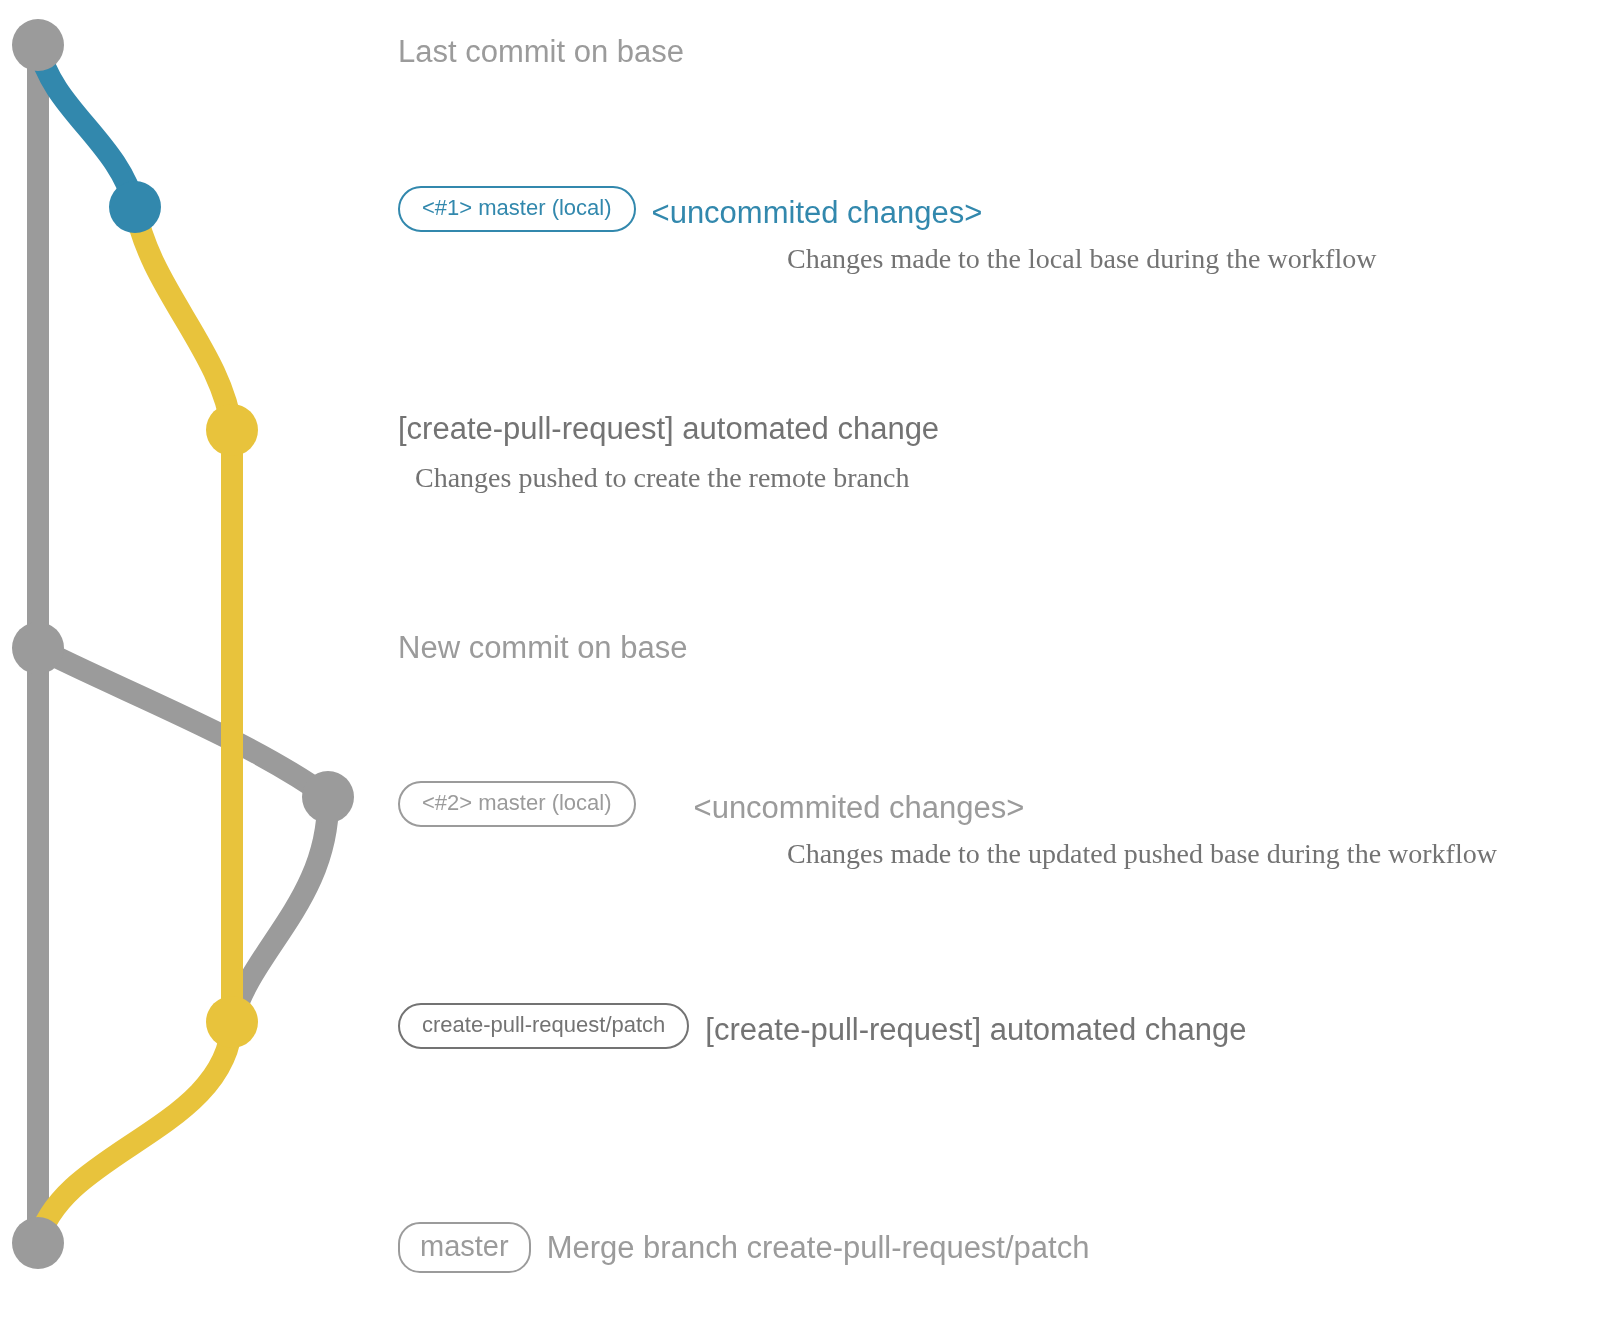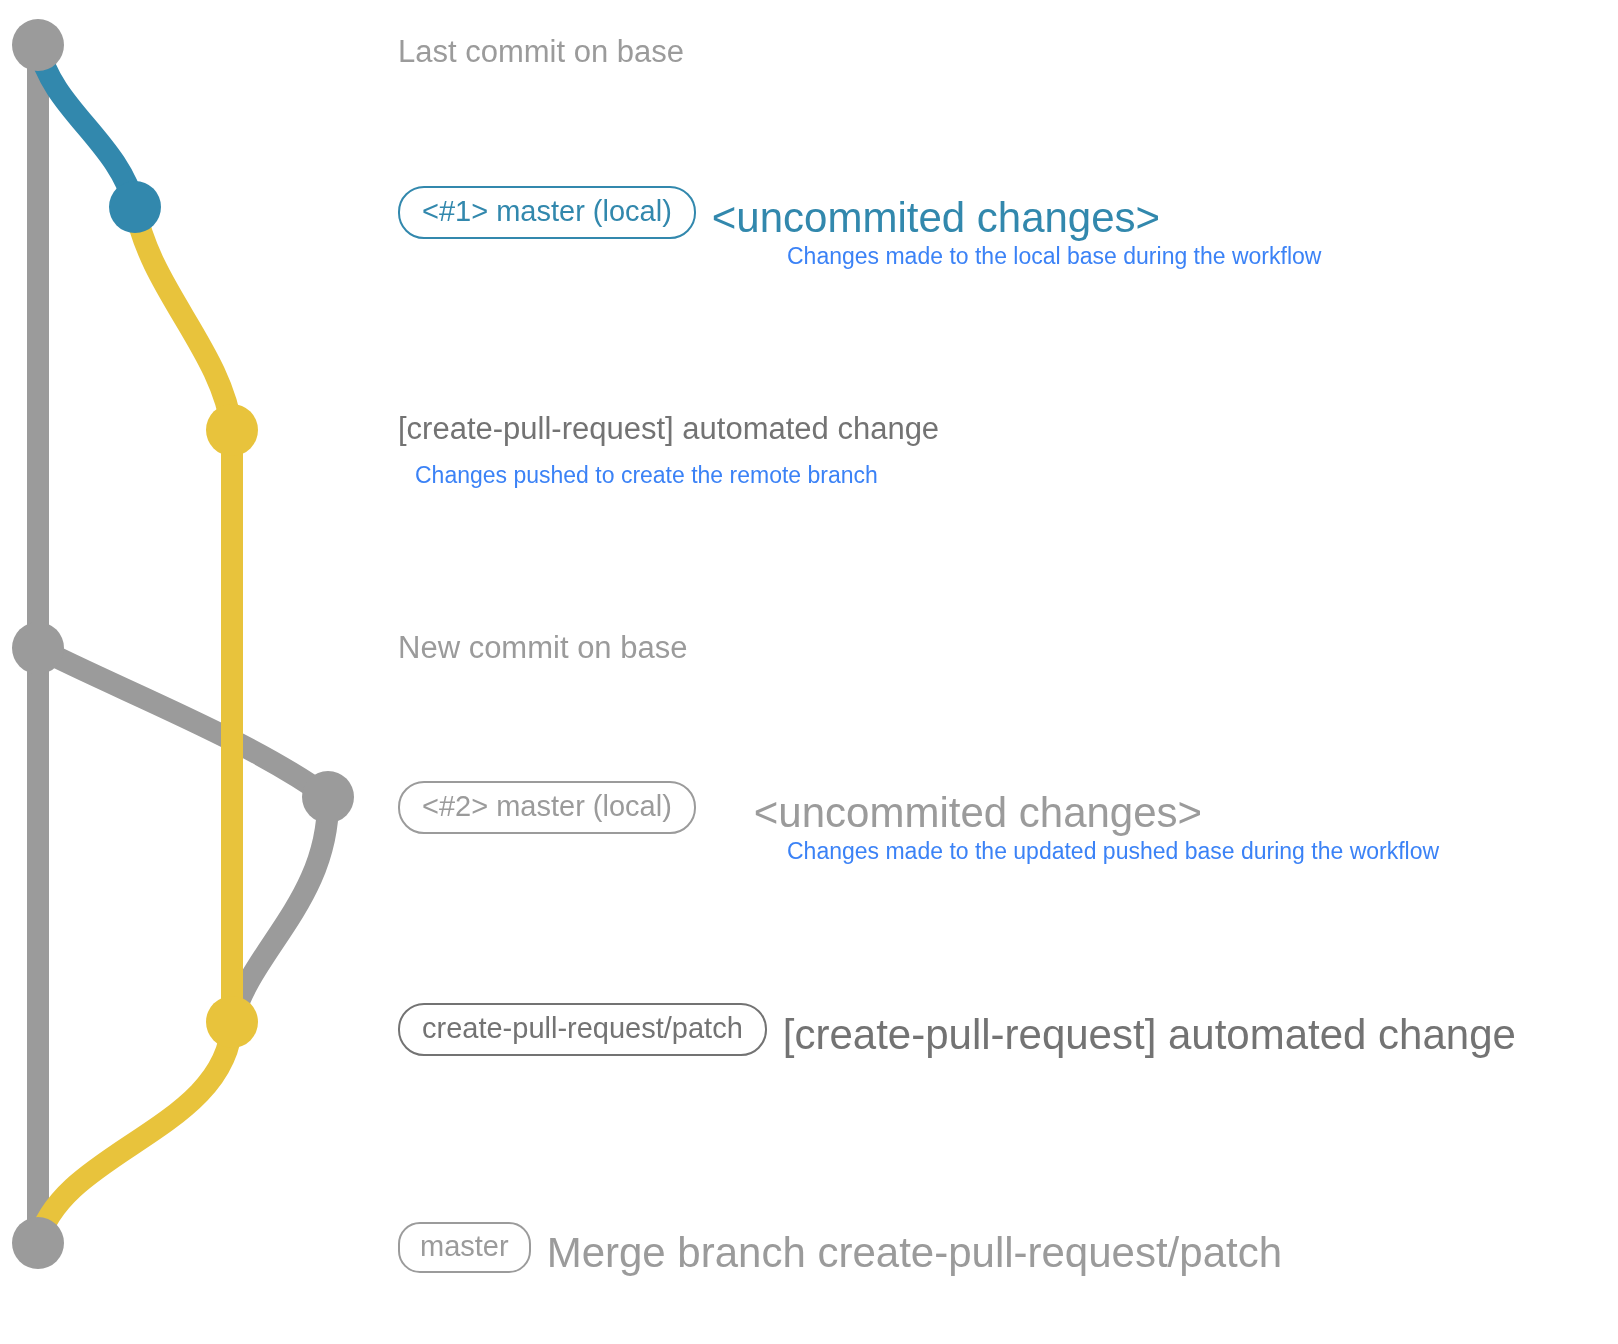--- a/index.html
+++ b/index.html
@@ -43,45 +43,45 @@
     line-height: 1.05;
     white-space: nowrap;
   }
 
   .badge {
     display: inline-block;
     border: 2px solid currentColor;
     border-radius: 26px;
     padding: 9px 22px 11px 22px;
     font-family: "Liberation Sans", sans-serif;
-    font-size: 29px;
+    font-size: 22px;
     line-height: 1;
     white-space: nowrap;
     box-sizing: border-box;
   }
 
   .badge-small {
     padding: 8px 20px 10px 20px;
     border-radius: 22px;
     font-size: 29px;
   }
 
   .subject {
     font-family: "Liberation Sans", sans-serif;
-    font-size: 42px;
+    font-size: 31px;
     line-height: 1;
     white-space: nowrap;
     padding-top: 11px;
   }
 
   .desc {
     position: absolute;
-    font-family: Liberation Sans, sans-serif;
-    font-size: 23px;
-    color: #3b82f6;
+    font-family: Liberation Serif, serif;
+    font-size: 28px;
+    color: #737373;
     white-space: nowrap;
   }
 
   .clr-gray   { color: #9b9b9b; }
   .clr-blue   { color: #3288ad; }
   .clr-yellow { color: #737373; }
 </style>
 </head>
 <body>
 

